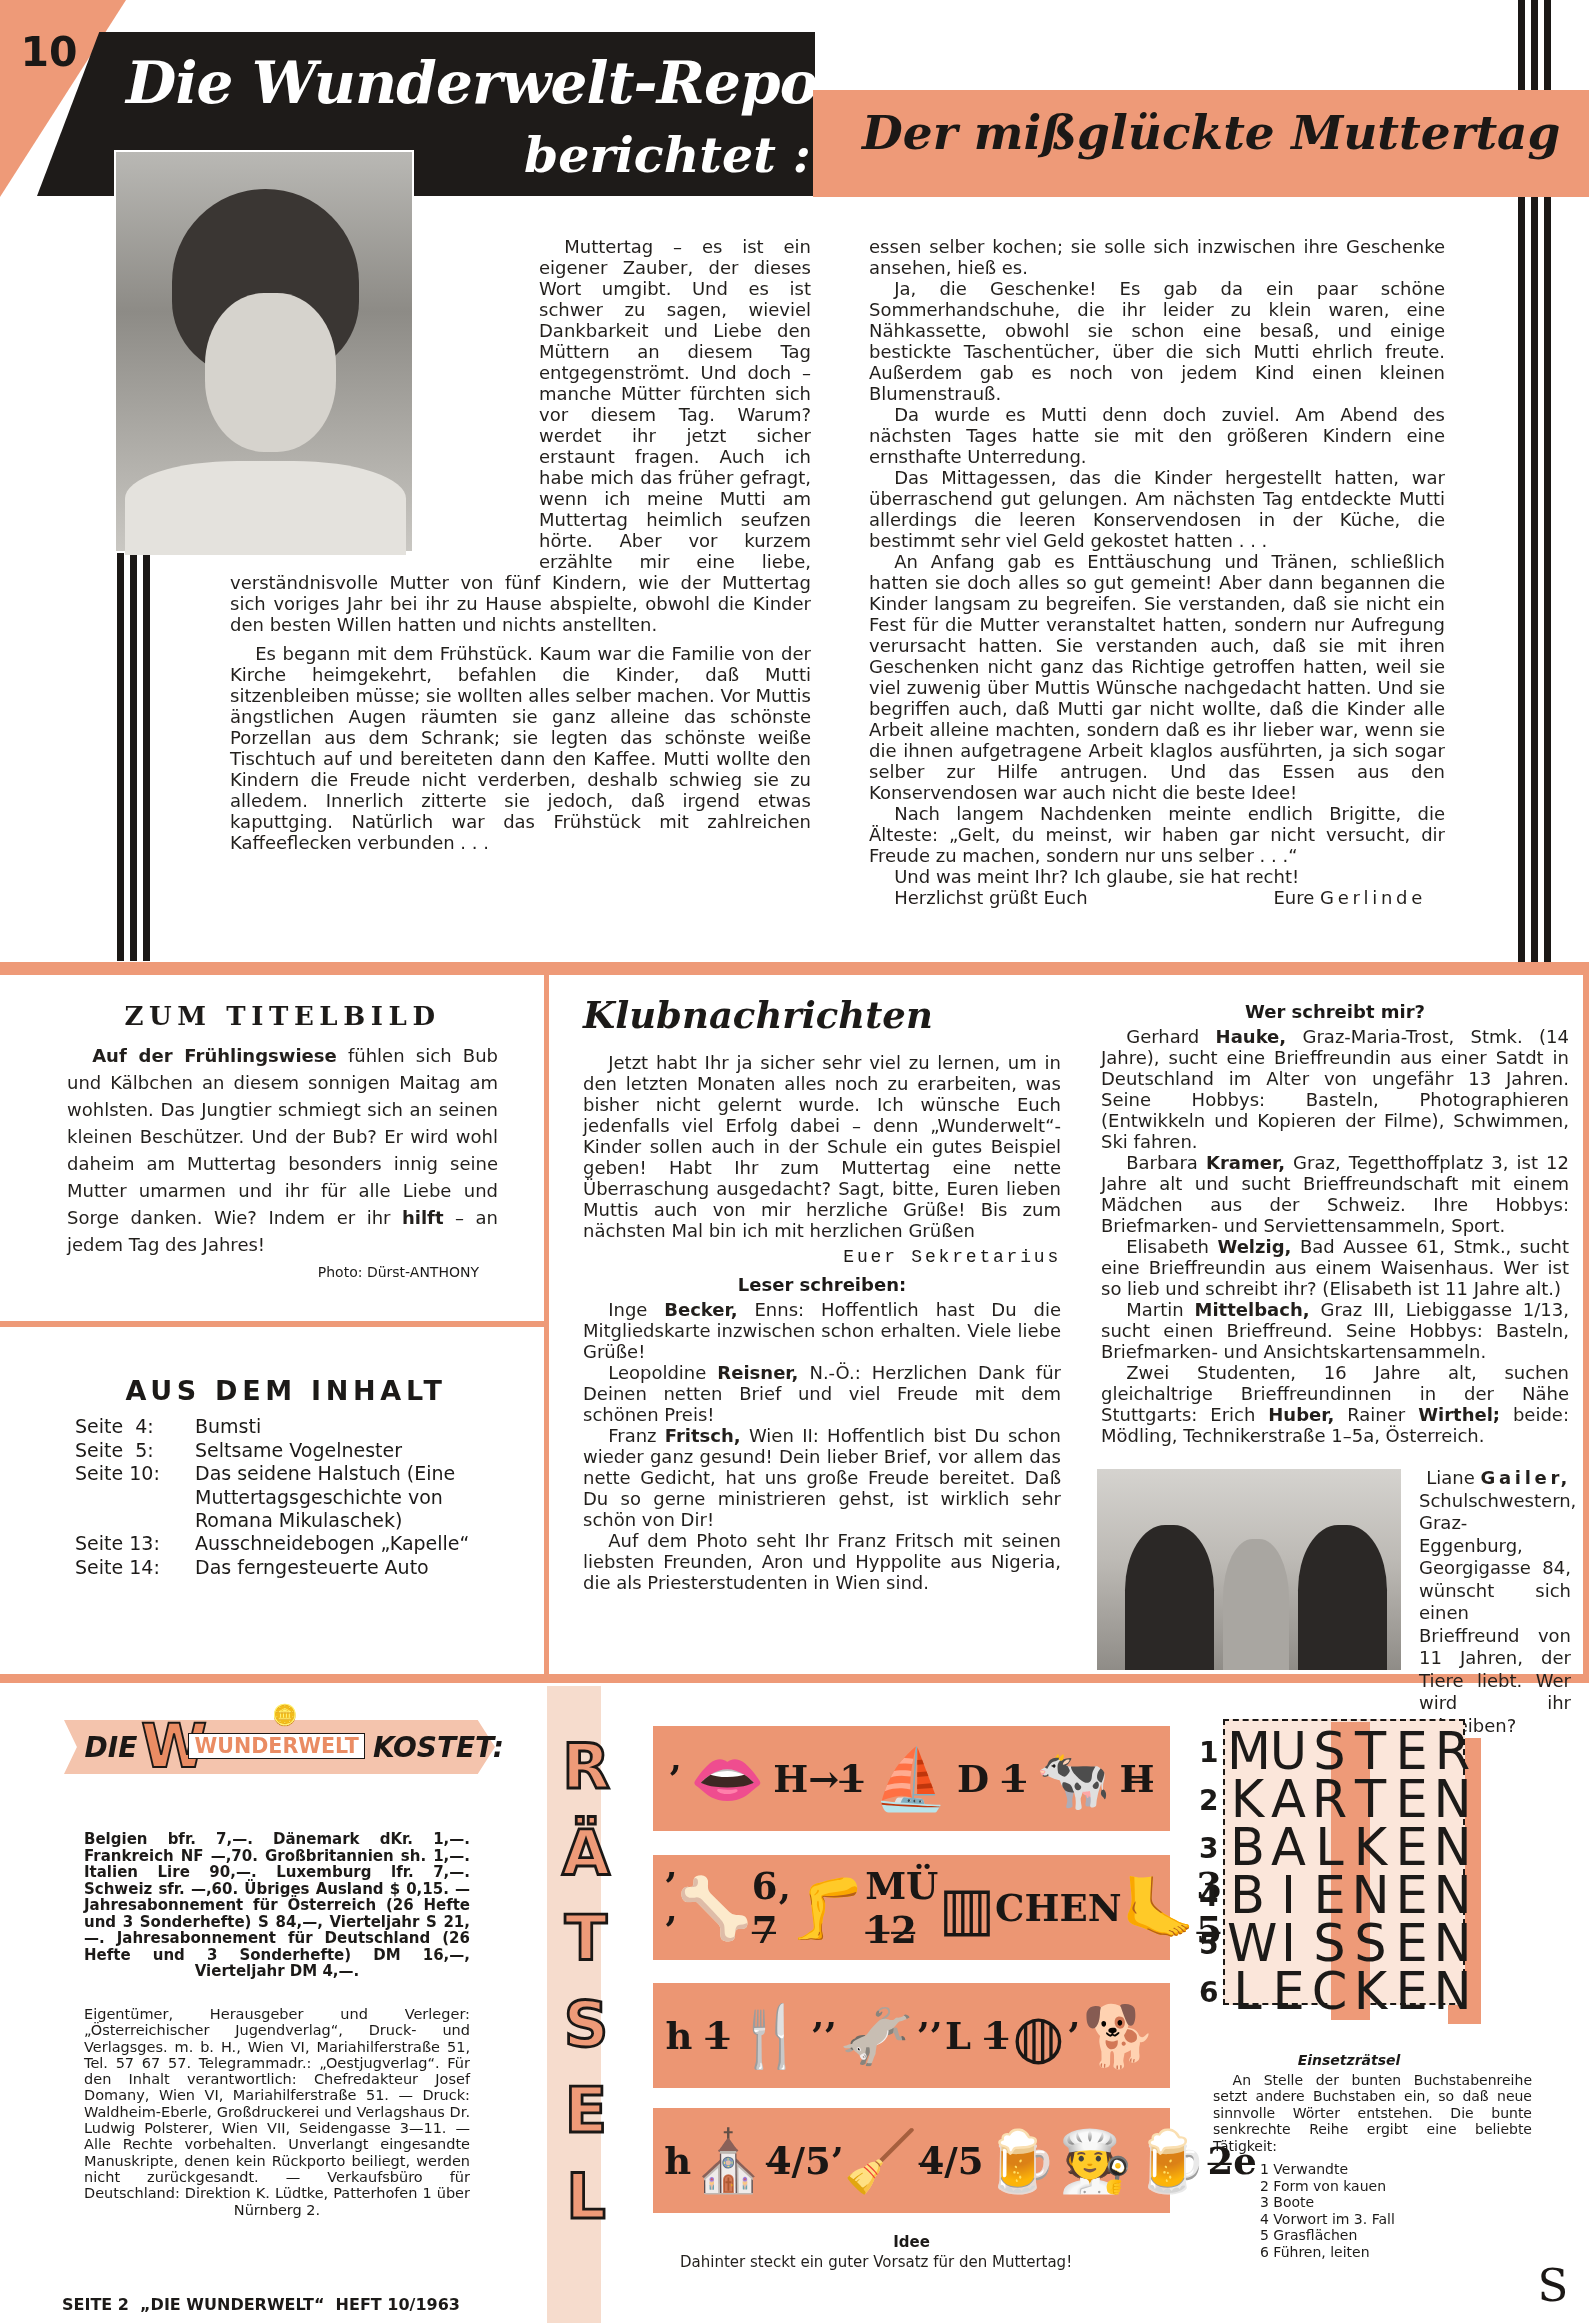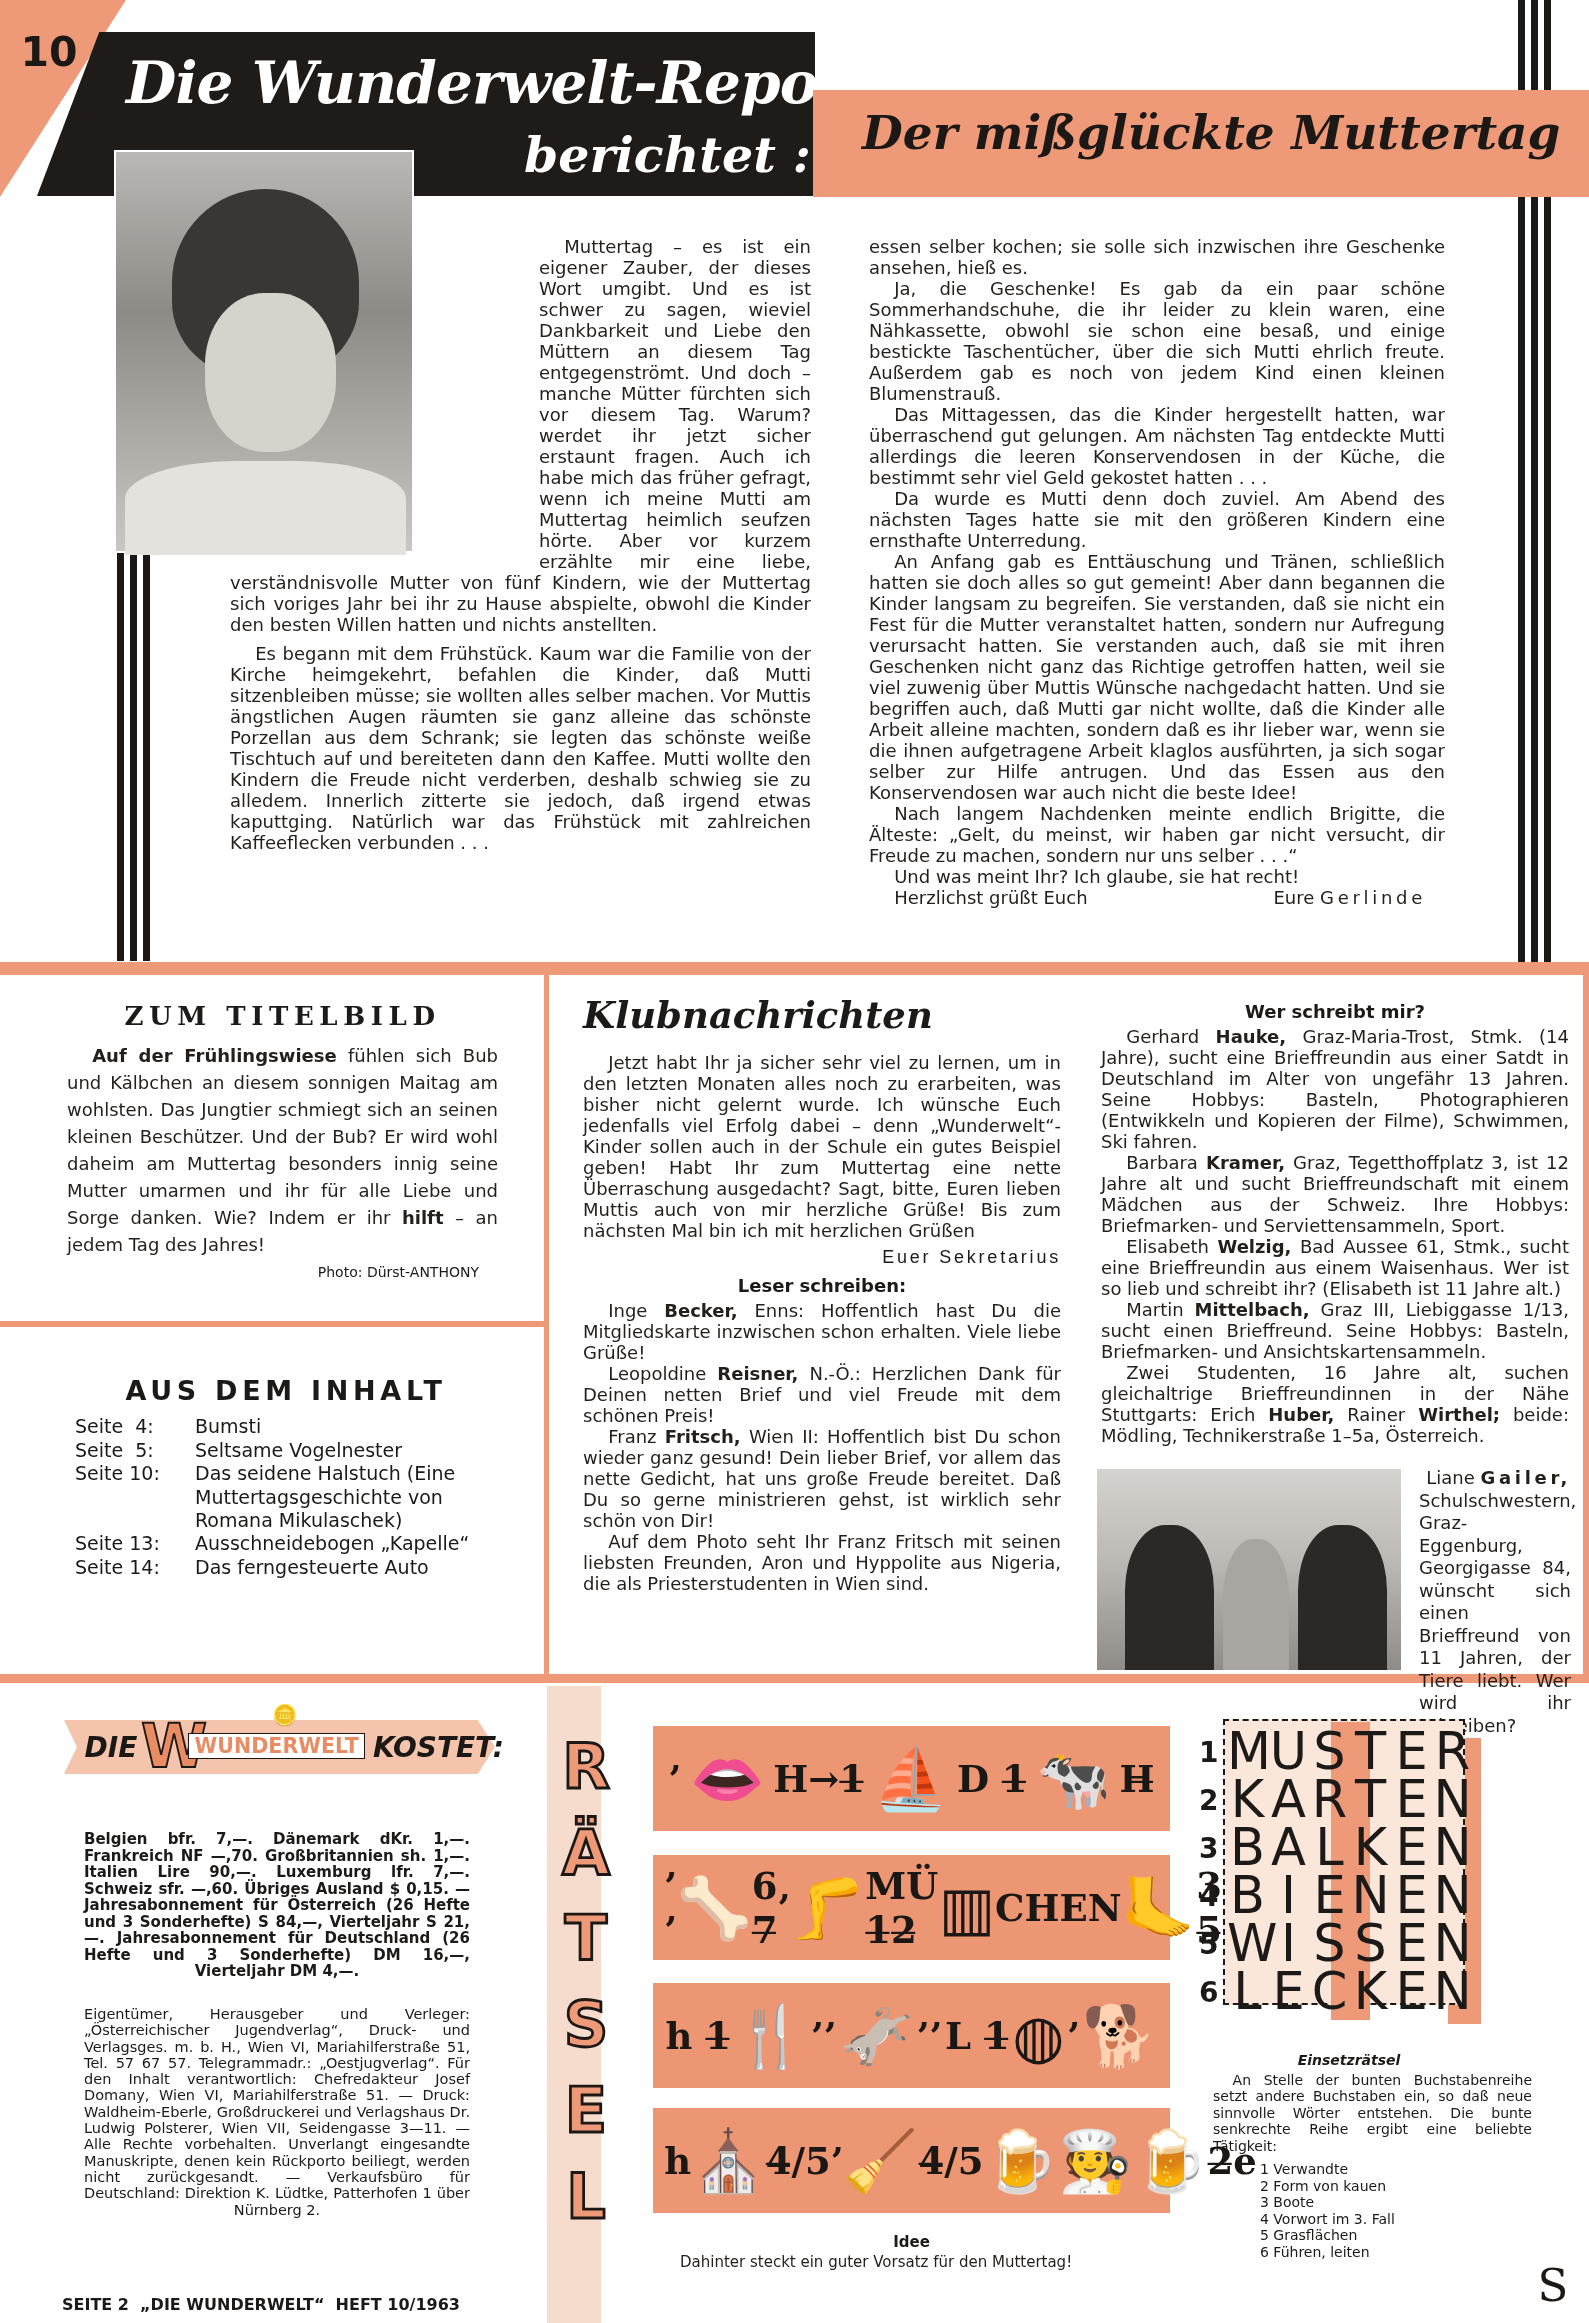--- a/index.html
+++ b/index.html
@@ -57,22 +57,22 @@
 
 <div class="abs txt" style="left:230px;top:236px;width:581px;">
   <div style="float:left;width:309px;height:335px;"></div>
   <p>Muttertag – es ist ein eigener Zauber, der dieses Wort umgibt. Und es ist schwer zu sagen, wieviel Dankbarkeit und Liebe den Müttern an diesem Tag entgegenströmt. Und doch – manche Mütter fürchten sich vor diesem Tag. Warum? werdet ihr jetzt sicher erstaunt fragen. Auch ich habe mich das früher gefragt, wenn ich meine Mutti am Muttertag heimlich seufzen hörte. Aber vor kurzem erzählte mir eine liebe, verständnisvolle Mutter von fünf Kindern, wie der Muttertag sich voriges Jahr bei ihr zu Hause abspielte, obwohl die Kinder den besten Willen hatten und nichts anstellten.</p>
   <p style="margin-top:7.5px;">Es begann mit dem Frühstück. Kaum war die Familie von der Kirche heimgekehrt, befahlen die Kinder, daß Mutti sitzenbleiben müsse; sie wollten alles selber machen. Vor Muttis ängstlichen Augen räumten sie ganz alleine das schönste Porzellan aus dem Schrank; sie legten das schönste weiße Tischtuch auf und bereiteten dann den Kaffee. Mutti wollte den Kindern die Freude nicht verderben, deshalb schwieg sie zu alledem. Innerlich zitterte sie jedoch, daß irgend etwas kaputtging. Natürlich war das Frühstück mit zahlreichen Kaffeeflecken verbunden . . .</p>
 </div>
 
 <div class="abs txt" style="left:869px;top:236px;width:576px;">
   <p style="text-indent:0;">essen selber kochen; sie solle sich inzwischen ihre Geschenke ansehen, hieß es.</p>
   <p>Ja, die Geschenke! Es gab da ein paar schöne Sommerhandschuhe, die ihr leider zu klein waren, eine Nähkassette, obwohl sie schon eine besaß, und einige bestickte Taschentücher, über die sich Mutti ehrlich freute. Außerdem gab es noch von jedem Kind einen kleinen Blumenstrauß.</p>
+  <p>Da wurde es Mutti denn doch zuviel. Am Abend des nächsten Tages hatte sie mit den größeren Kindern eine ernsthafte Unterredung.</p>
   <p>Das Mittagessen, das die Kinder hergestellt hatten, war überraschend gut gelungen. Am nächsten Tag entdeckte Mutti allerdings die leeren Konservendosen in der Küche, die bestimmt sehr viel Geld gekostet hatten . . .</p>
-  <p>Da wurde es Mutti denn doch zuviel. Am Abend des nächsten Tages hatte sie mit den größeren Kindern eine ernsthafte Unterredung.</p>
   <p>An Anfang gab es Enttäuschung und Tränen, schließlich hatten sie doch alles so gut gemeint! Aber dann begannen die Kinder langsam zu begreifen. Sie verstanden, daß sie nicht ein Fest für die Mutter veranstaltet hatten, sondern nur Aufregung verursacht hatten. Sie verstanden auch, daß sie mit ihren Geschenken nicht ganz das Richtige getroffen hatten, weil sie viel zuwenig über Muttis Wünsche nachgedacht hatten. Und sie begriffen auch, daß Mutti gar nicht wollte, daß die Kinder alle Arbeit alleine machten, sondern daß es ihr lieber war, wenn sie die ihnen aufgetragene Arbeit klaglos ausführten, ja sich sogar selber zur Hilfe antrugen. Und das Essen aus den Konservendosen war auch nicht die beste Idee!</p>
   <p>Nach langem Nachdenken meinte endlich Brigitte, die Älteste: „Gelt, du meinst, wir haben gar nicht versucht, dir Freude zu machen, sondern nur uns selber . . .“</p>
   <p style="text-align:left;">Und was meint Ihr? Ich glaube, sie hat recht!</p>
   <div style="display:flex;justify-content:space-between;padding-left:1.4em;padding-right:19px;">
     <span>Herzlichst grüßt Euch</span>
     <span><span>Eure</span> <span class="spaced">Gerlinde</span></span>
   </div>
 </div>
 
 <div class="abs salmon" style="left:0;top:962px;width:1589px;height:13px;"></div>
@@ -111,21 +111,21 @@
       <div style="display:flex;">
         <span style="width:120px;flex:none;white-space:pre;">Seite 14:</span>
         <span style="flex:1;">Das ferngesteuerte Auto</span>
       </div>
     </div>
 </div>
 
 <div class="abs" style="left:583px;top:993px;width:478px;">
   <div class="script" style="font-size:37px;margin-bottom:15px;">Klubnachrichten</div>
   <div class="txt" style="text-indent:1.4em;font-size:18px;">Jetzt habt Ihr ja sicher sehr viel zu lernen, um in den letzten Monaten alles noch zu erarbeiten, was bisher nicht gelernt wurde. Ich wünsche Euch jedenfalls viel Erfolg dabei – denn „Wunderwelt“-Kinder sollen auch in der Schule ein gutes Beispiel geben! Habt Ihr zum Muttertag eine nette Überraschung ausgedacht? Sagt, bitte, Euren lieben Muttis auch von mir herzliche Grüße! Bis zum nächsten Mal bin ich mit herzlichen Grüßen</div>
-  <div class="spaced" style="text-align:right;font-family:Liberation Sans, sans-serif;font-size:18px;margin-top:5.6px;letter-spacing:2.8px;">Euer Sekretarius</div>
+  <div class="spaced" style="text-align:right;font-family:Liberation Mono, monospace;font-size:18px;margin-top:5.6px;letter-spacing:2.8px;">Euer Sekretarius</div>
   <div class="bold" style="text-align:center;font-family:'DejaVu Sans',sans-serif;font-size:18px;margin-top:7.5px;">Leser schreiben:</div>
   <div id="letters" class="txt" style="font-size:18px;margin-top:3.7px;">
       <p><span>Inge</span> <span class="bold">Becker,</span><span> Enns: Hoffentlich hast Du die Mitgliedskarte inzwischen schon erhalten. Viele liebe Grüße!</span></p>
       <p><span>Leopoldine</span> <span class="bold">Reisner,</span><span> N.-Ö.: Herzlichen Dank für Deinen netten Brief und viel Freude mit dem schönen Preis!</span></p>
       <p><span>Franz</span> <span class="bold">Fritsch,</span><span> Wien II: Hoffentlich bist Du schon wieder ganz gesund! Dein lieber Brief, vor allem das nette Gedicht, hat uns große Freude bereitet. Daß Du so gerne ministrieren gehst, ist wirklich sehr schön von Dir!</span></p>
     </div>
   <div class="txt" style="text-indent:1.4em;font-size:18px;">Auf dem Photo seht Ihr Franz Fritsch mit seinen liebsten Freunden, Aron und Hyppolite aus Nigeria, die als Priesterstudenten in Wien sind.</div>
 </div>
 
 <div class="abs" style="left:1101px;top:1001px;width:468px;">

